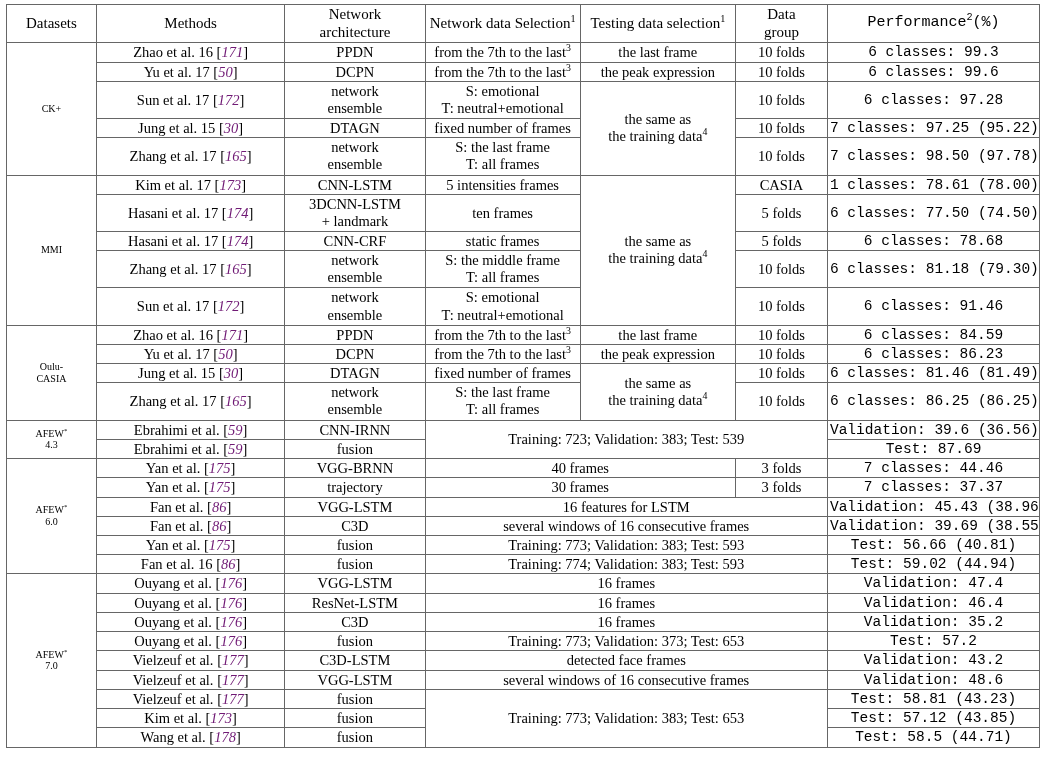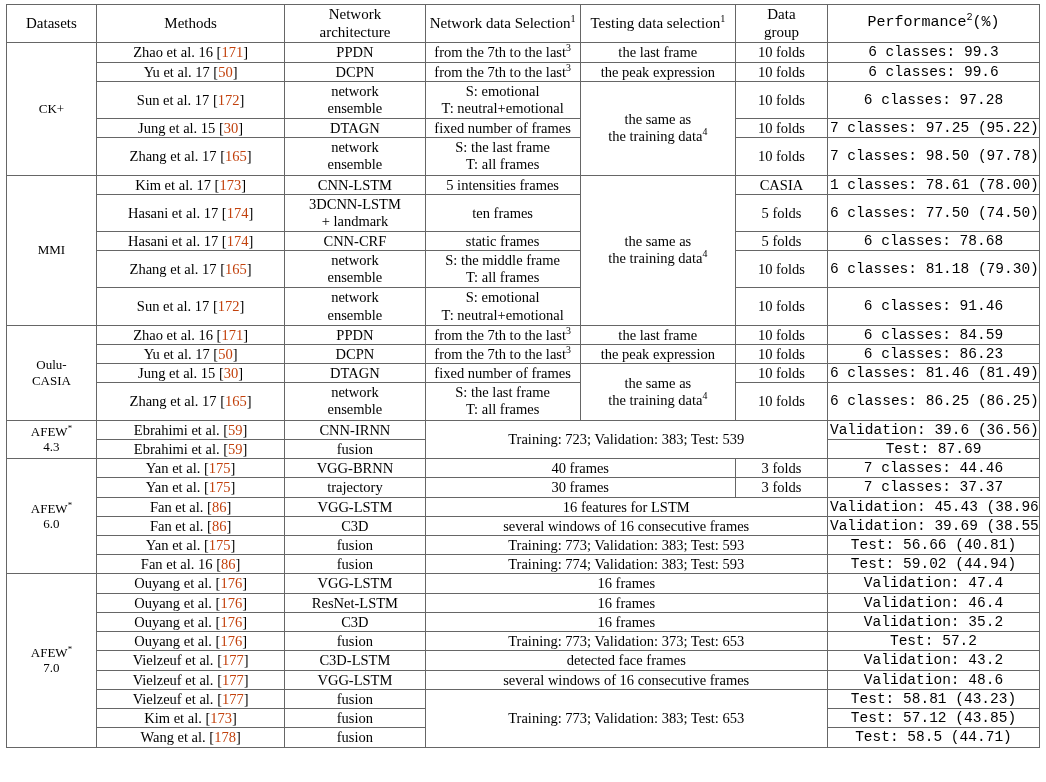--- a/index.html
+++ b/index.html
@@ -43,23 +43,23 @@
   .grp-bottom td { border-bottom: 2px solid #3a3a3a; margin-left: 20px; }
   td.edge-l, th.edge-l { border-left: 2px solid #3a3a3a; }
   td.edge-r, th.edge-r { border-right: 2px solid #3a3a3a; font-family: Liberation Mono, monospace; }
 
   .head-row th {
     padding: 4px 2px 5px 2px;
     font-size: 15px;
   }
   .ds {
     font-weight: bold;
-    font-size: 13px;
-  }
-  .ref { color: #c2410c; }
+    font-size: 10px;
+  }
+  .ref { color: #701a75; font-style: italic; }
   sup { font-size: 0.68em; vertical-align: super; line-height: 0; }
   .two-line { white-space: normal; line-height: 1.18; }
   .two-line .ln { display: block; }
   
   col.c-ds   { width: 84px; }
   col.c-me   { width: 176px; }
   col.c-na   { width: 131px; }
   col.c-tr   { width: 145px; }
   col.c-te   { width: 145px; }
   col.c-dg   { width: 86px; }

